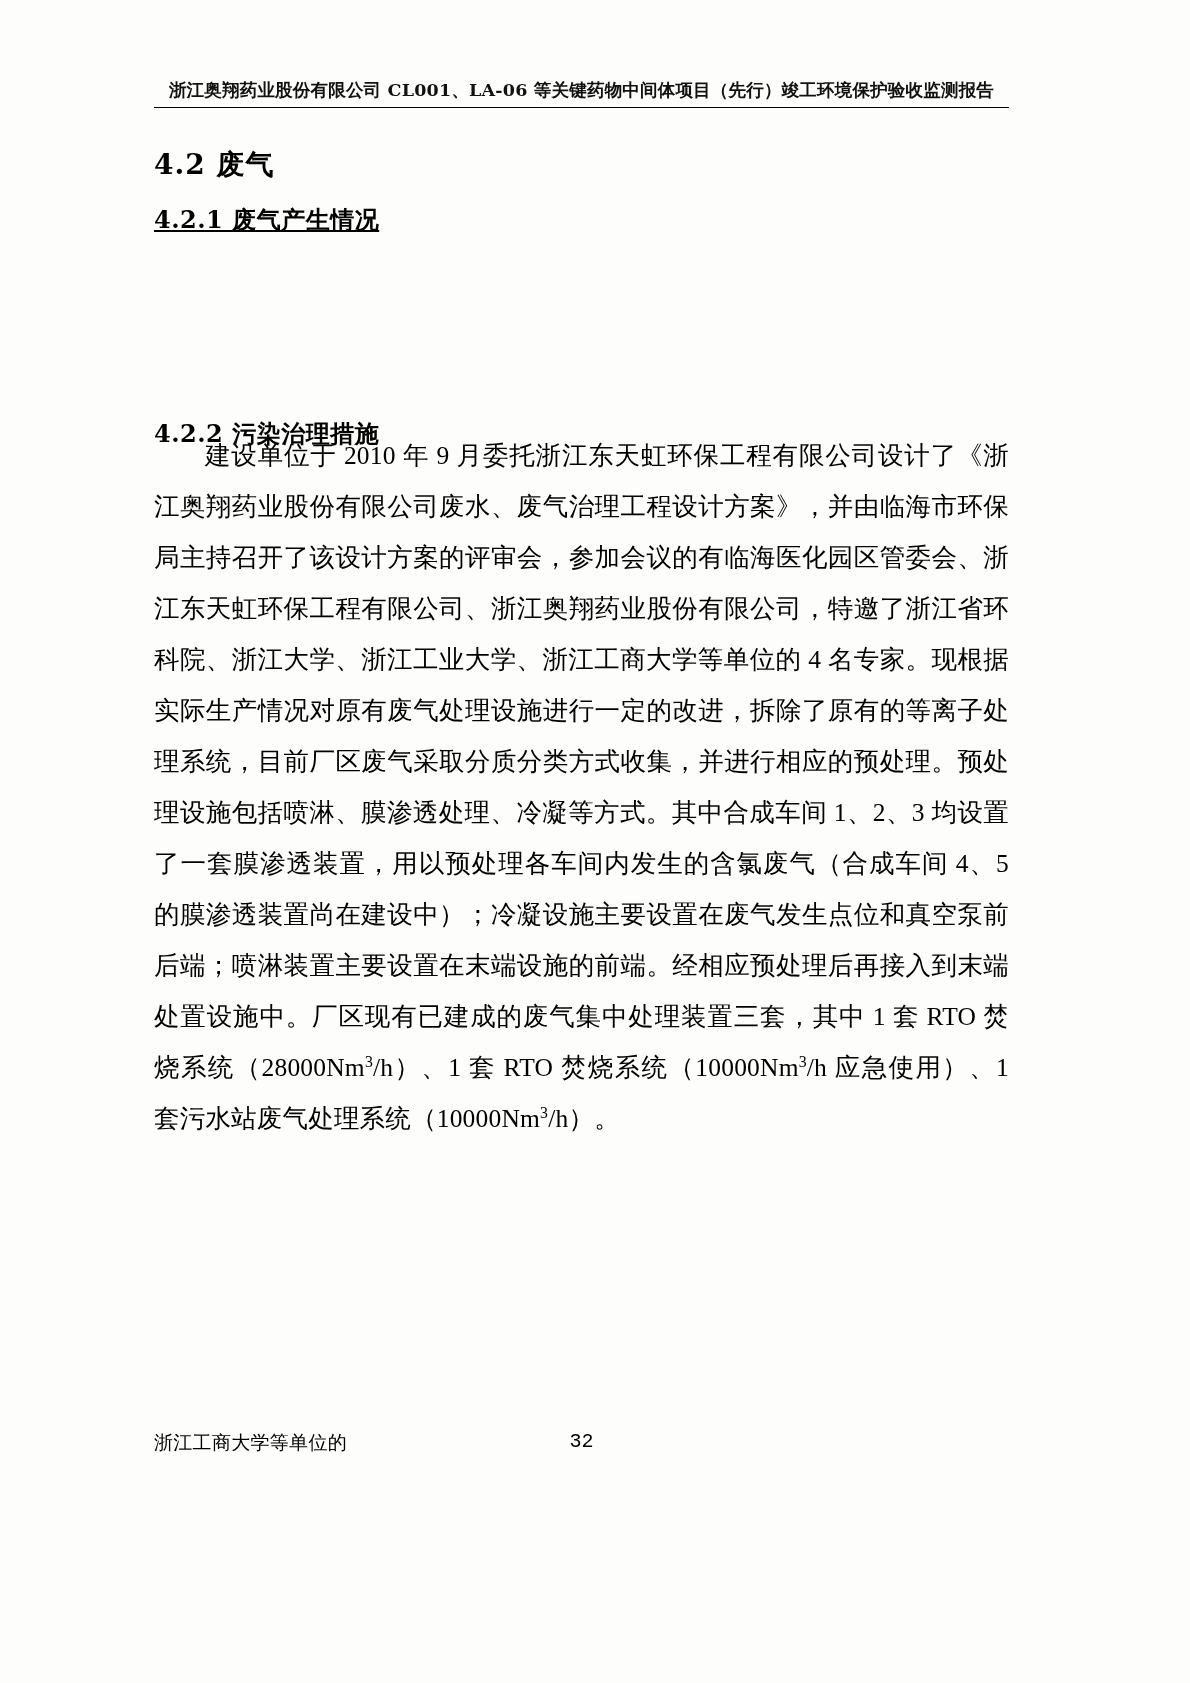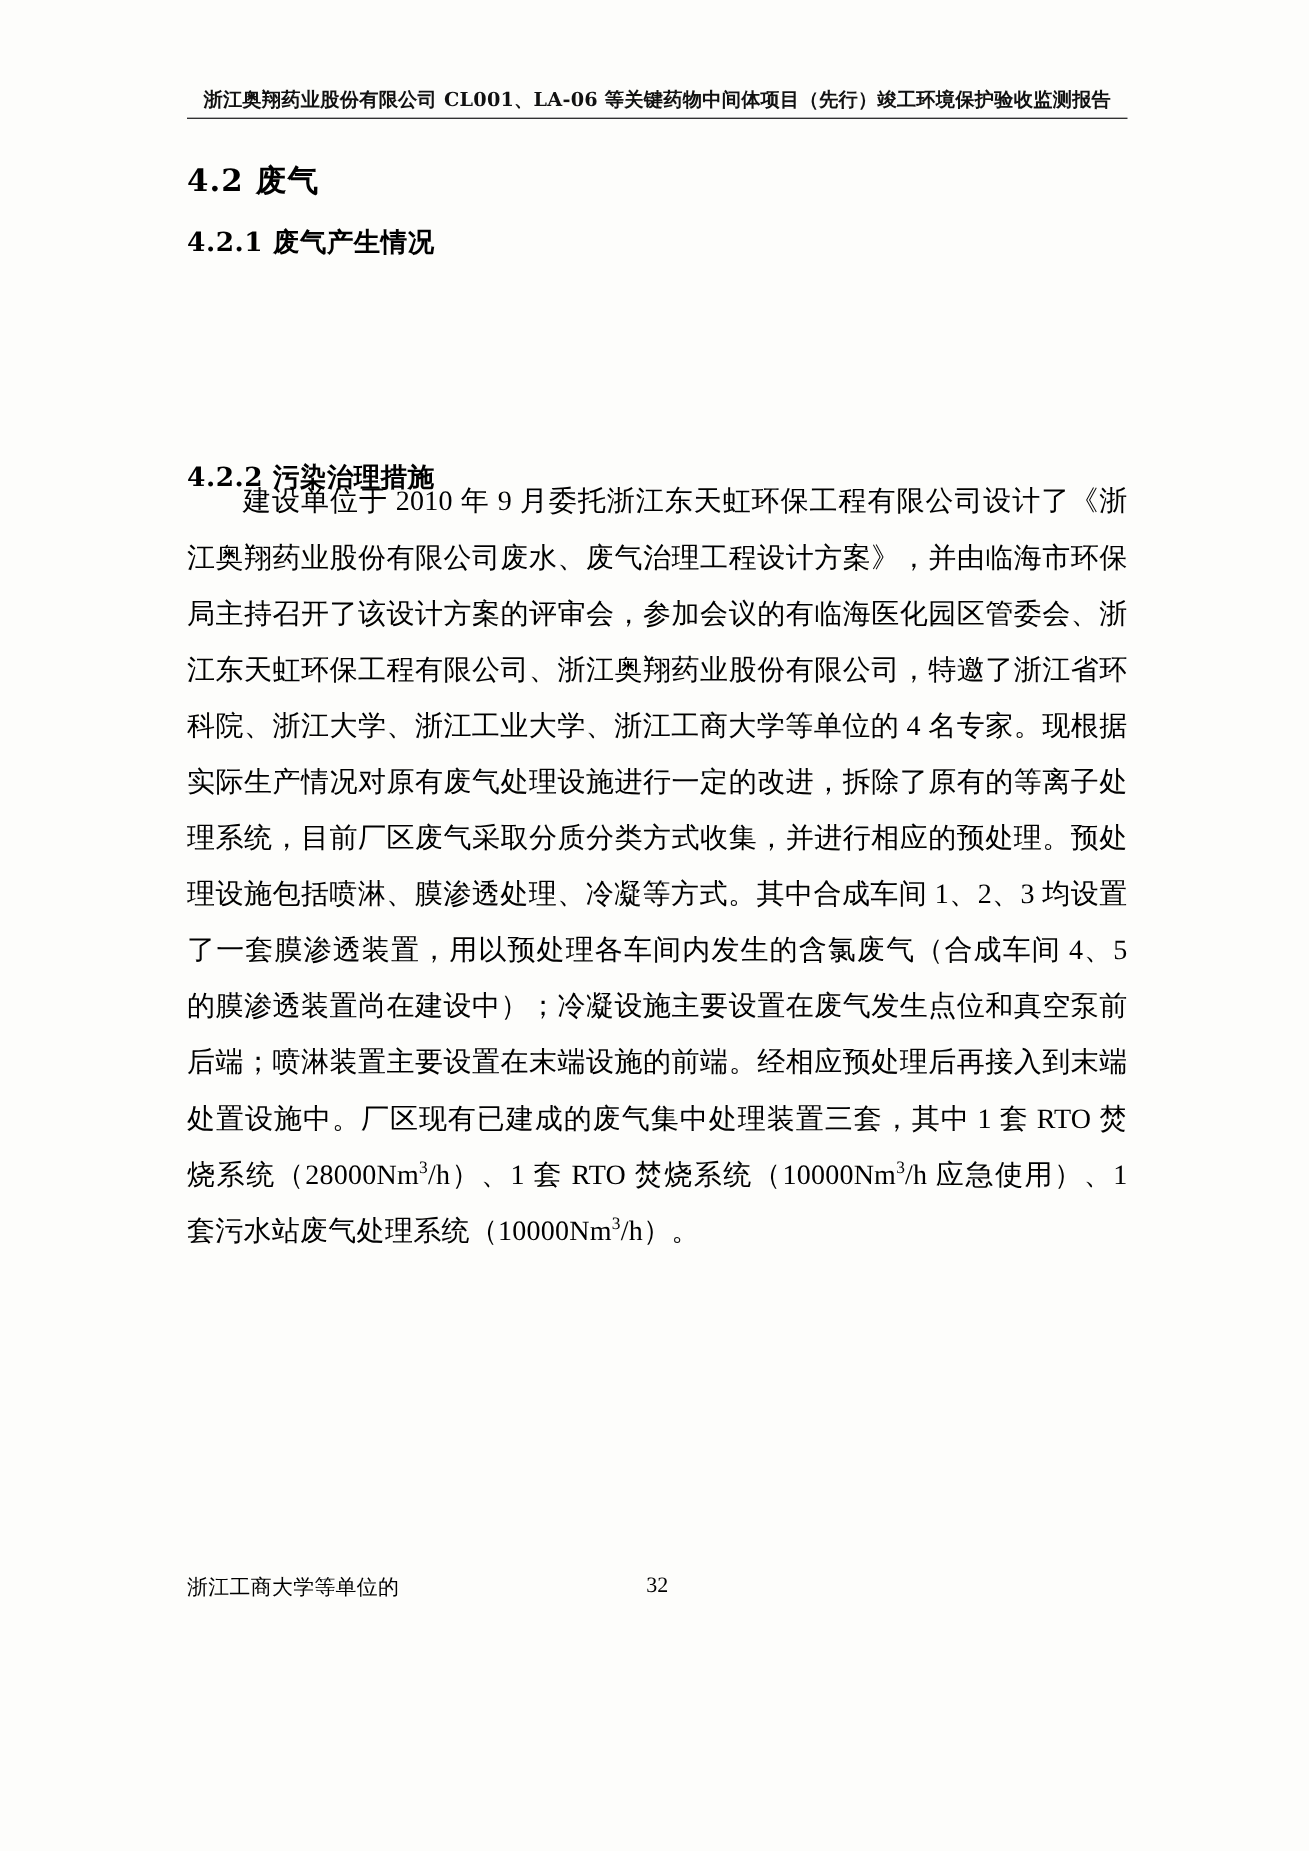--- a/index.html
+++ b/index.html
@@ -14,21 +14,21 @@
   .page {
     position: relative;
     width: 1190px;
     height: 1683px;
     margin: 0 auto;
     background: #fdfdfb;
     overflow: hidden;
   }
   .content {
     position: absolute;
-    left: 170px;
+    left: 154px;
     top: 0;
     width: 855px;
     height: 1683px;
   }
   
   .page-header {
     position: absolute;
     top: 78px;
     left: 0;
     width: 855px;
@@ -58,21 +58,21 @@
   }
   .h3 {
     position: absolute;
     left: 0;
     font-weight: bold;
     font-size: 24px;
     line-height: 1.2;
     letter-spacing: 0.5px;
   }
   #heading-42 { top: 148px; }
-  #heading-421 { top: 206px; }
+  #heading-421 { top: 206px; text-decoration: underline; }
   #heading-422 { top: 376px; margin-top: 44px; }
   
   .para {
     position: absolute;
     left: 0;
     width: 855px;
     font-size: 25.5px;
     line-height: 51px;
     text-align: justify;
     text-justify: inter-ideograph;
@@ -89,21 +89,21 @@
     font-size: 19px;
     letter-spacing: 0.3px;
   }
   .footer-page {
     position: absolute;
     left: 0;
     top: 1430px;
     width: 855px;
     text-align: center;
     font-size: 20px;
-    font-family: Liberation Serif, serif;
+    font-family: Liberation Mono, monospace;
   }
   .sup {
     font-size: 0.62em;
     vertical-align: super;
     line-height: 0;
   }
 </style>
 </head>
 <body>
 

